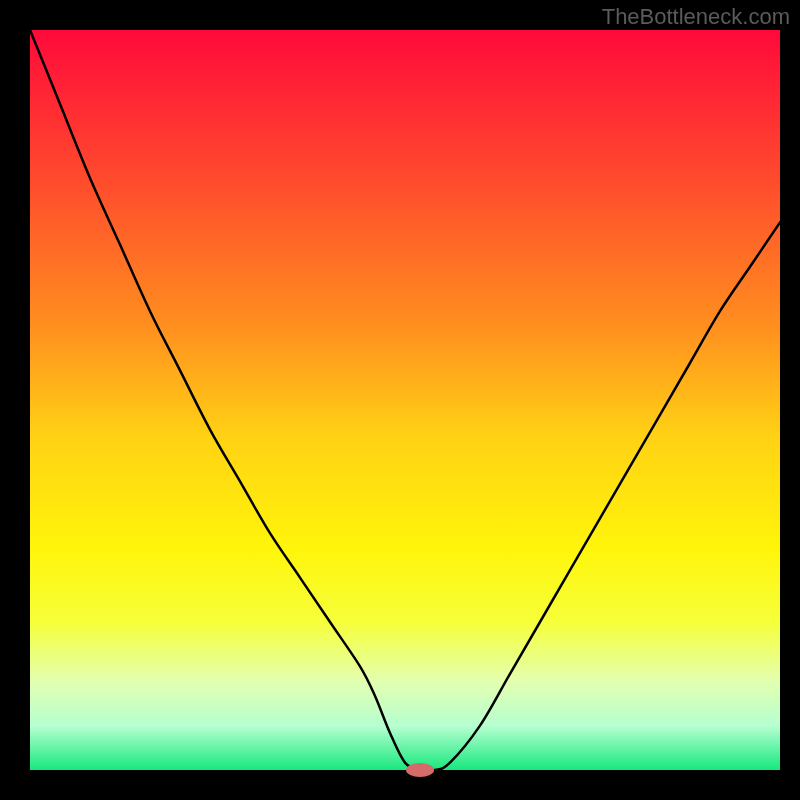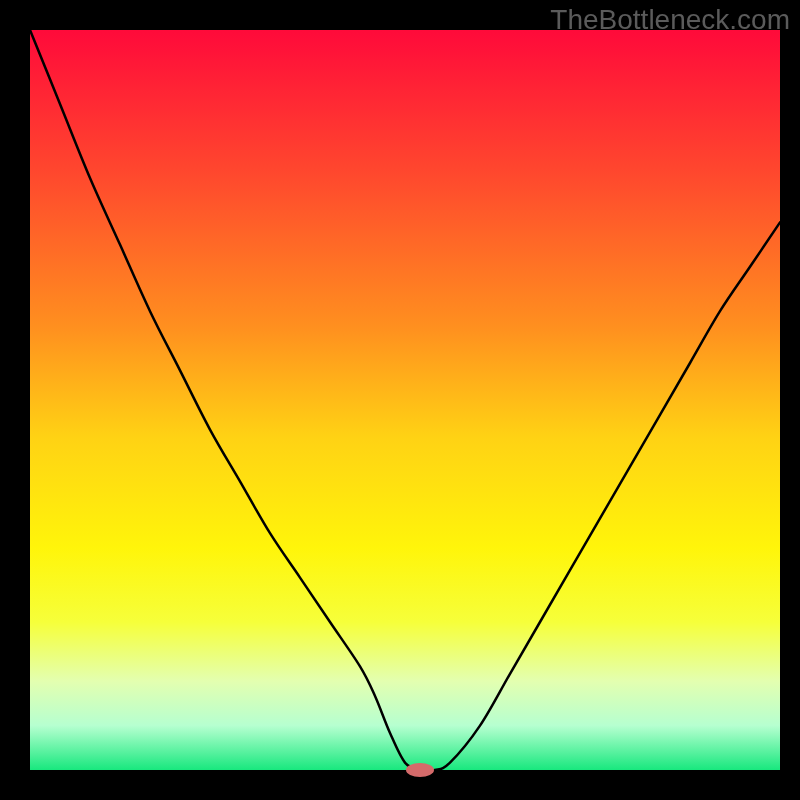--- a/index.html
+++ b/index.html
@@ -8,21 +8,21 @@
     width: 800px;
     height: 800px;
     background: #000;
     overflow: hidden;
   }
   .watermark {
     position: absolute;
     top: 4px;
     right: 10px;
     font-family: Arial, Helvetica, sans-serif;
-    font-size: 28px;
+    font-size: 22px;
     color: #5b5b5b;
     font-weight: 400;
     letter-spacing: 0px;
     z-index: 10;
     text-align: right;
   }
   .chart-container {
     position: absolute;
     left: 0;
     top: 0;

